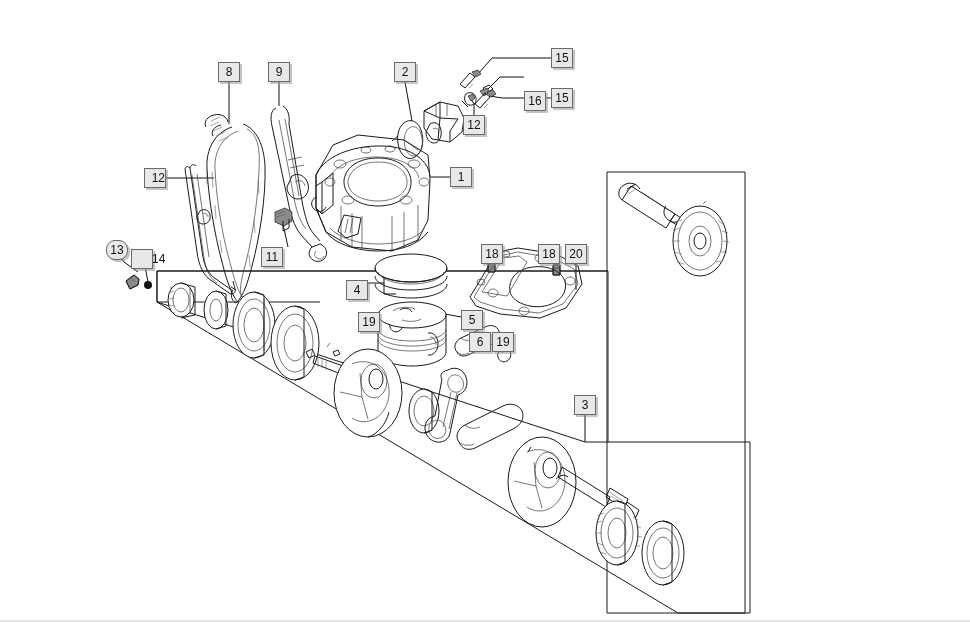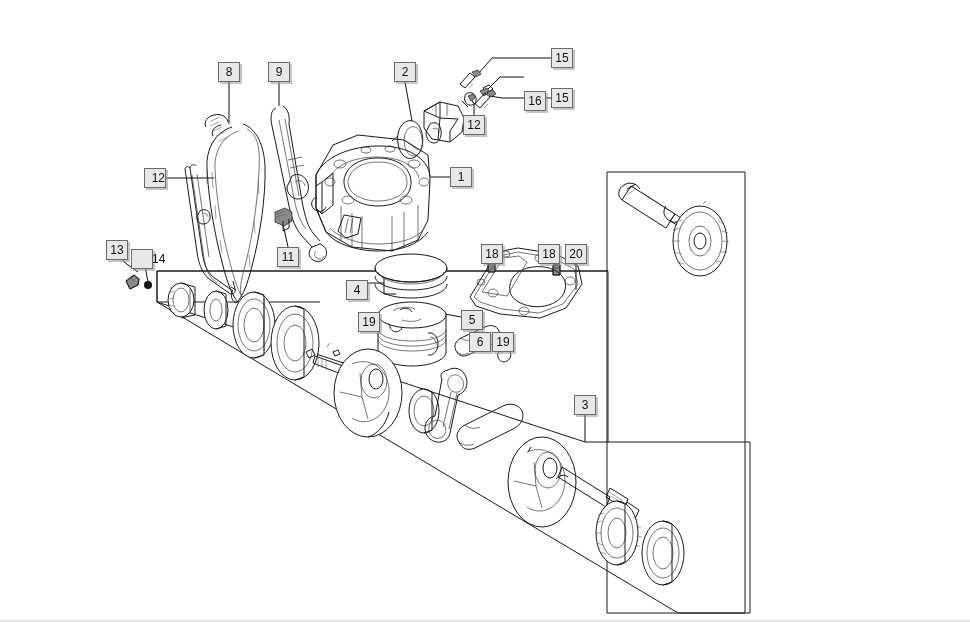--- a/index.html
+++ b/index.html
@@ -529,25 +529,25 @@
 
   <div class="callout" style="left:218px; top:62px;">8</div>
   <div class="callout" style="left:268px; top:62px;">9</div>
   <div class="callout" style="left:394px; top:62px;">2</div>
   <div class="callout" style="left:551px; top:48px;">15</div>
   <div class="callout" style="left:524px; top:67px;margin-top:24px;">16</div>
   <div class="callout" style="left:551px; top:88px;">15</div>
   <div class="callout" style="left:463px; top:115px;">12</div>
   <div class="callout" style="left:144px; top:168px;text-align:right;">12</div>
   <div class="callout" style="left:450px; top:167px;">1</div>
-  <div class="callout" style="left:277px; top:247px;">11</div>
+  <div class="callout" style="left:261px; top:247px;">11</div>
   <div class="callout" style="left:481px; top:244px;">18</div>
   <div class="callout" style="left:538px; top:244px;">18</div>
   <div class="callout" style="left:565px; top:244px;">20</div>
-  <div class="callout" style="left:106px; top:240px;">13</div>
+  <div class="callout" style="left:106px; top:240px;border-radius:9px;">13</div>
   <div class="callout" style="left:131px; top:249px;padding-left:20px;">14</div>
   <div class="callout" style="left:346px; top:280px;">4</div>
   <div class="callout" style="left:358px; top:312px;">19</div>
   <div class="callout" style="left:461px; top:310px;">5</div>
   <div class="callout" style="left:469px; top:332px;">6</div>
   <div class="callout" style="left:492px; top:332px;">19</div>
   <div class="callout" style="left:574px; top:395px;">3</div>
 
   <div class="bottom-rule"></div>
 

